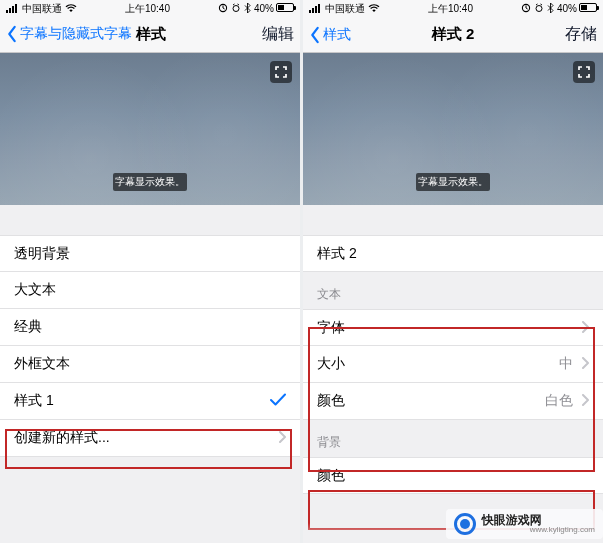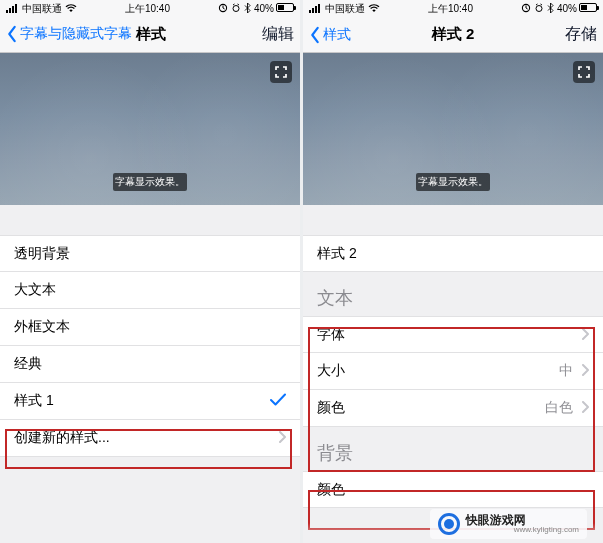--- a/index.html
+++ b/index.html
@@ -72,38 +72,38 @@
     cursor: pointer;
     background: #fff;
   }
   .cell:first-child { border-top: 1px solid #e1e1e3; }
   .cell .right { display:flex; align-items:center; gap:8px; color:#8f8f94; }
   .cell .right svg { width: 8px; height: 12px; }
   .check { color:#0b74ff; }
   .check svg { width: 16px; height: 13px; }
 
   .spacer { height: 30px; }
-  .section-header { padding: 14px 14px 6px; color:#8b8b90; font-size: 18px; }
+  .section-header { padding: 14px 14px 6px; color:#8b8b90; font-size: 12px; }
 
   .hl1 {
     position: absolute; left: 5px; right: 8px;
     border: 2px solid #c22727; pointer-events: none;
   }
   .hl1a { top: 429px; height: 40px; }
   .hl2a { top: 327px; height: 145px; }
   .hl2b { top: 490px; height: 40px; }
 
   
   .kvcell { display:flex; align-items:center; height:37px; padding: 0 14px; font-size:14px; border-bottom:1px solid #e1e1e3; background:#fff; }
   .kvcell .label { color:#000; width: 80px; }
   .kvcell .value { color:#8f8f94; }
 
   
   .wm {
-    position: absolute; right: 16px; bottom: 4px;
+    position: absolute; right: 0; bottom: 4px;
     display:flex; align-items:center; gap:6px;
     background: rgba(250,250,252,.9); padding: 4px 8px; border-radius: 4px;
   }
   .wm .logo { width: 22px; height: 22px; position: relative; }
   .wm .logo .outer { position:absolute; inset:0; border:3px solid #1e6fe0; border-radius:50%; }
   .wm .logo .inner { position:absolute; left:6px; top:6px; width:10px; height:10px; background:#1e6fe0; border-radius:50%; }
   .wm .txt { display:flex; flex-direction:column; line-height:1.05; }
   .wm .txt .t1 { font-weight:700; font-size: 12px; color:#222; }
   .wm .txt .t2 { font-size: 8px; color:#888;padding-left:48px; }
 
@@ -187,24 +187,24 @@
     <div class="spacer"></div>
 
     <div class="list">
       <div class="cell">
           <span>透明背景</span>
         </div>
       <div class="cell">
           <span>大文本</span>
         </div>
       <div class="cell">
+          <span>经典</span>
+        </div>
+      <div class="cell">
           <span>外框文本</span>
-        </div>
-      <div class="cell">
-          <span>经典</span>
         </div>
       <div class="cell">
         <span>样式 1</span>
         <span class="check">
           <svg viewBox="0 0 16 13">
               <path d="M1 7 L5.5 11.5 L15 1.5" fill="none" stroke="#0b74ff" stroke-width="2" stroke-linecap="round" stroke-linejoin="round"></path>
             </svg>
         </span>
       </div>
       <div class="cell">

